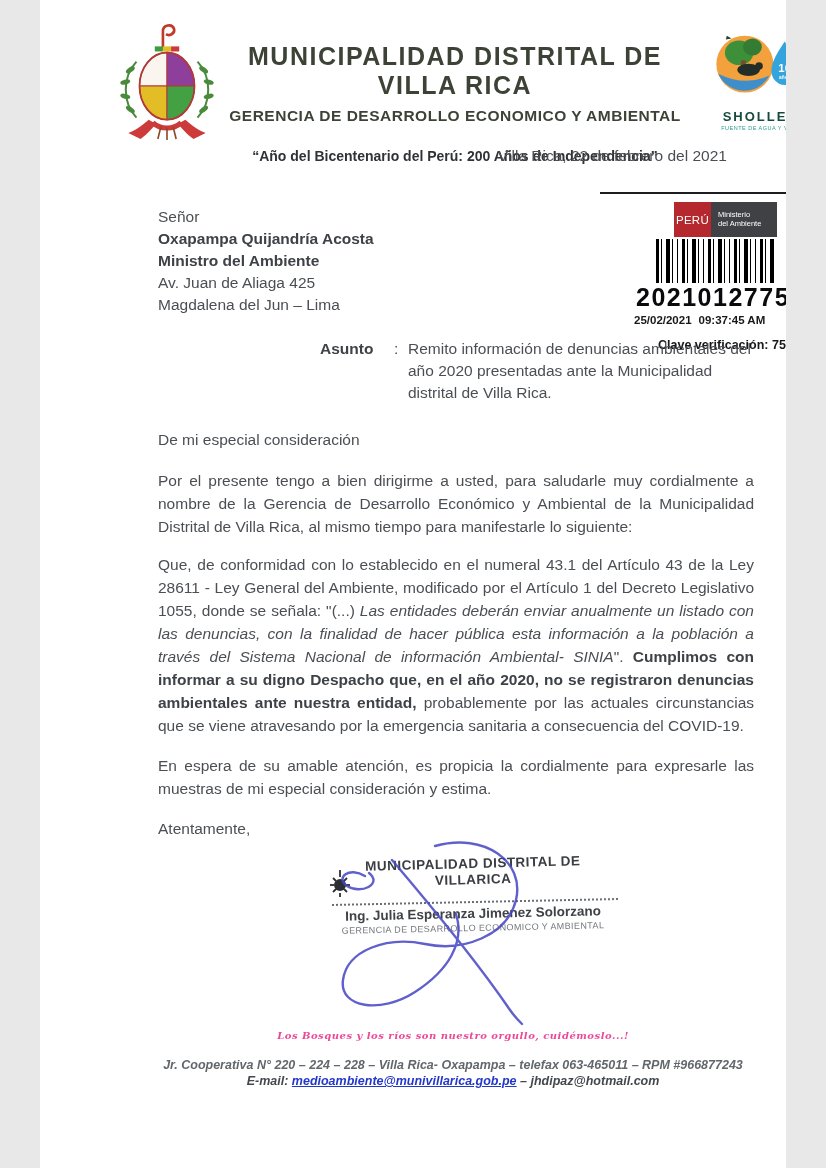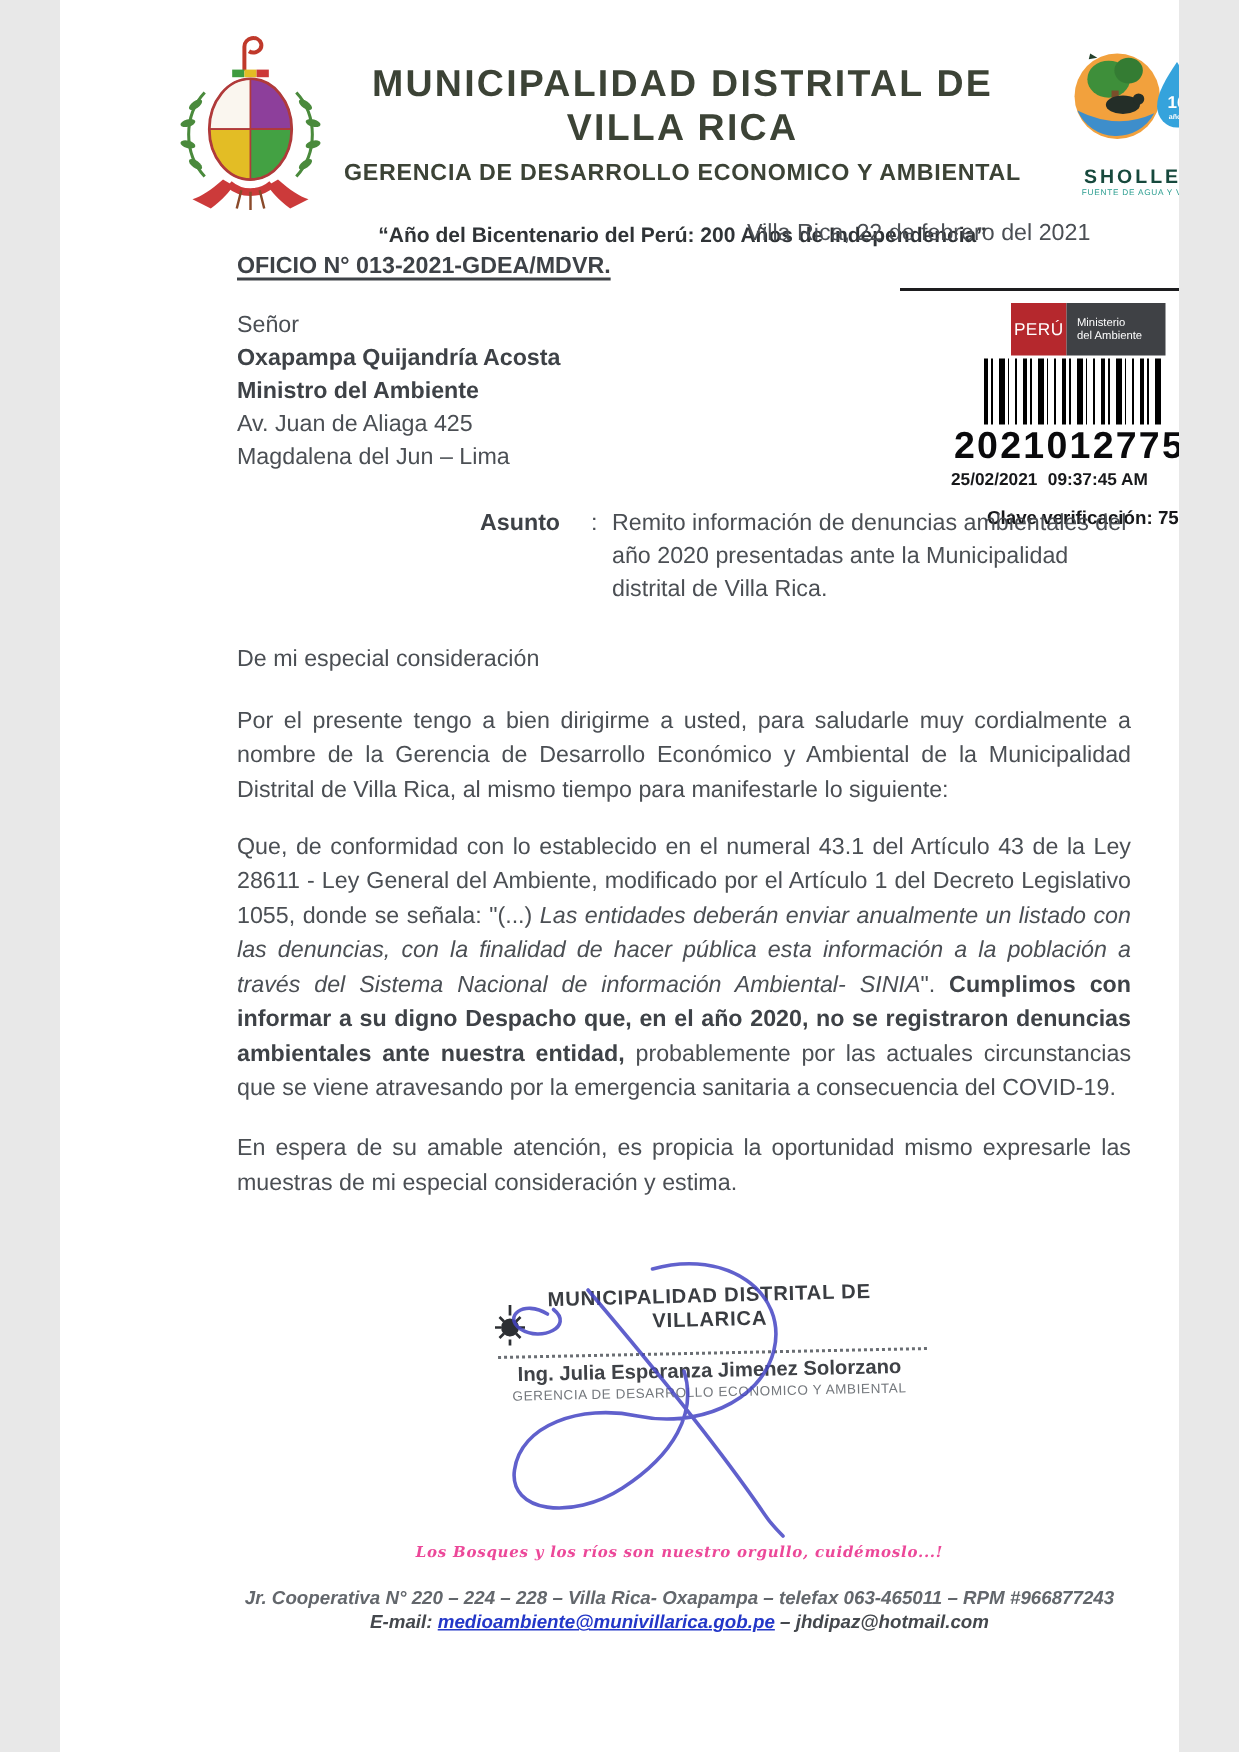--- a/index.html
+++ b/index.html
@@ -131,21 +131,20 @@
       <path d="M25 6 l5 3 l-6 1 z" fill="#24402c"></path>
       <path d="M86 12 C 95 26 100 34 100 43 A 14 15 0 0 1 72 43 C 72 34 78 24 86 12 Z" fill="#35a3dc"></path>
       <text x="86" y="44" text-anchor="middle" font-size="12" font-weight="bold" fill="#ffffff">16</text>
       <text x="86" y="52" text-anchor="middle" font-size="5" font-weight="bold" fill="#ffffff">años</text>
     </svg>
     <div class="shollet-name">SHOLLET</div>
     <div class="shollet-tag">FUENTE DE AGUA Y VIDA</div>
   </div>
 
   <div class="dateline">Villa Rica, 22 de febrero del 2021</div>
-  <div class="oficio">OFICIO N° 013-2021-GDEA/MDVR.</div>
 
   <div class="addressee">
     <div>Señor</div>
     <div class="bold">Oxapampa Quijandría Acosta</div>
     <div class="bold">Ministro del Ambiente</div>
     <div>Av. Juan de Aliaga 425</div>
     <div>Magdalena del Jun – Lima</div>
   </div>
 
   <div class="stamp">
@@ -169,21 +168,22 @@
   <div class="asunto">
     <span class="asunto-label">Asunto</span>
     <span class="asunto-colon">:</span>
     <span class="asunto-text">Remito información de denuncias ambientales del año 2020 presentadas ante la Municipalidad distrital de Villa Rica.</span>
   </div>
 
   <div class="letter-body">
     <p class="salutation">De mi especial consideración</p>
     <p class="p1">Por el presente tengo a bien dirigirme a usted, para saludarle muy cordialmente a nombre de la Gerencia de Desarrollo Económico y Ambiental de la Municipalidad Distrital de Villa Rica, al mismo tiempo para manifestarle lo siguiente:</p>
     <p class="p2"><span>Que, de conformidad con lo establecido en el numeral 43.1 del Artículo 43 de la Ley 28611 - Ley General del Ambiente, modificado por el Artículo 1 del Decreto Legislativo 1055, donde se señala: "(...) </span><span class="seg-italic">Las entidades deberán enviar anualmente un listado con las denuncias, con la finalidad de hacer pública esta información a la población a través del Sistema Nacional de información Ambiental- SINIA</span><span>". </span><span class="seg-bold">Cumplimos con informar a su digno Despacho que, en el año 2020, no se registraron denuncias ambientales ante nuestra entidad,</span><span> probablemente por las actuales circunstancias que se viene atravesando por la emergencia sanitaria a consecuencia del COVID-19.</span></p>
-    <p class="p3">En espera de su amable atención, es propicia la oportunidad mismo expresarle las muestras de mi especial consideración y estima.</p>
+    <p class="p3">En espera de su amable atención, es propicia la cordialmente para expresarle las muestras de mi especial consideración y estima.</p>
+    <p class="closing">Atentamente,</p>
   </div>
 
   <div class="sig-stamp">
     <div class="ss-line">MUNICIPALIDAD DISTRITAL DE</div>
     <div class="ss-line">VILLARICA</div>
   </div>
   <svg class="sig-emblem" width="26" height="30" viewBox="0 0 26 30">
     <circle cx="13" cy="17" r="6" fill="#2c2f33"></circle>
     <g stroke="#2c2f33" stroke-width="1.8">
       <line x1="13" y1="2" x2="13" y2="9"></line>

